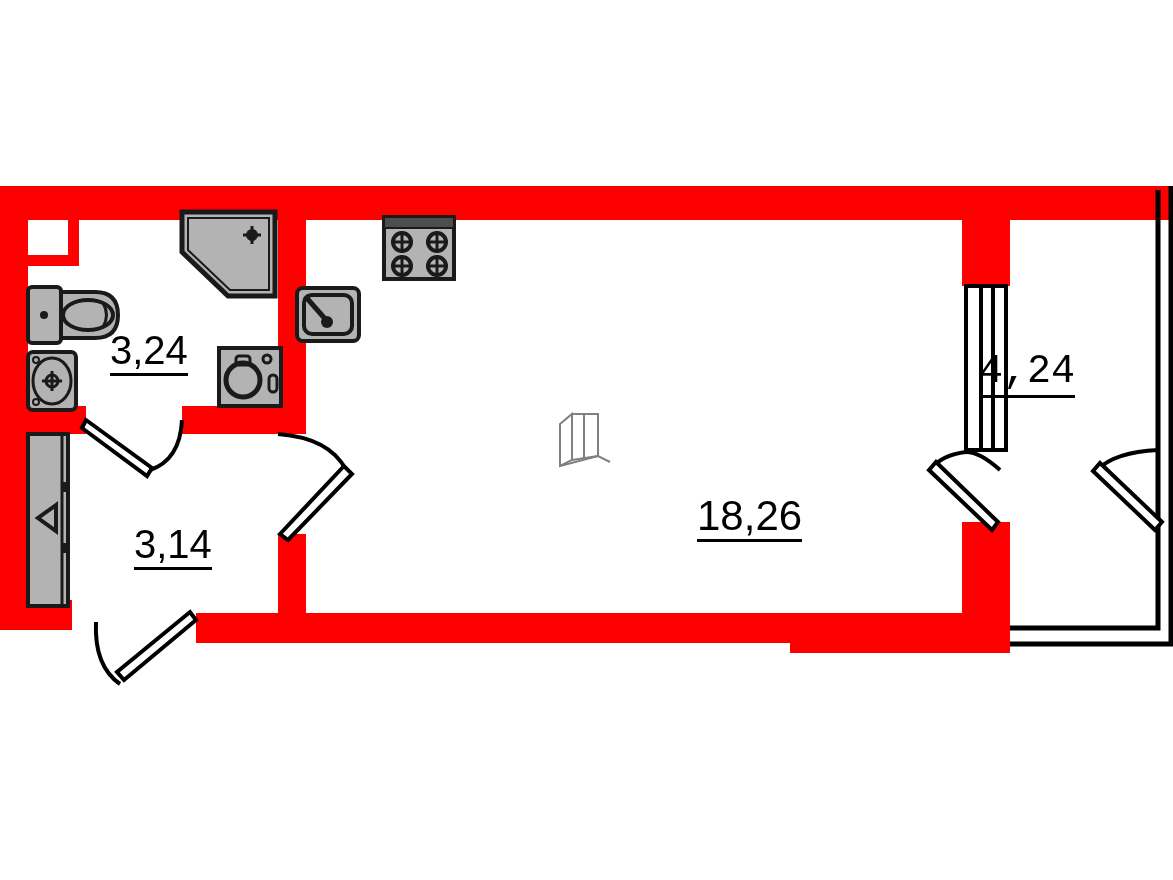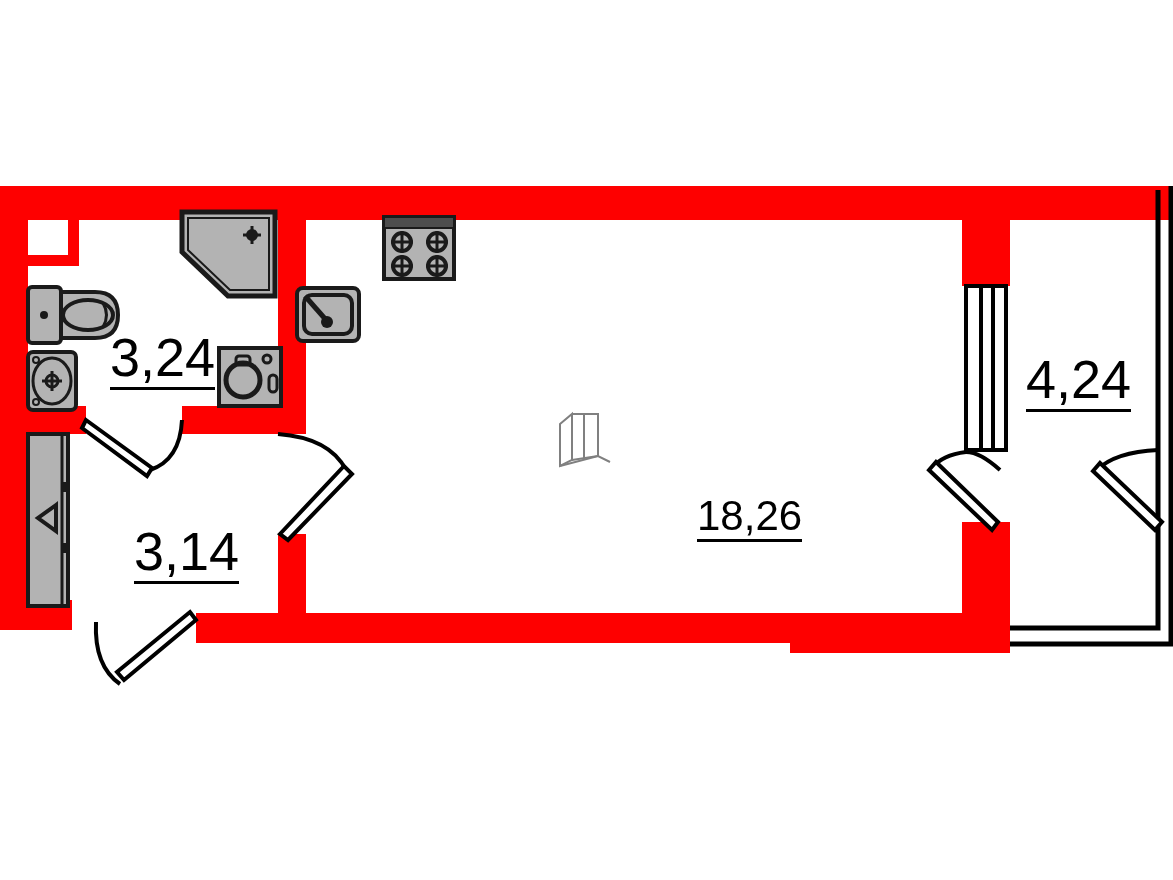--- a/index.html
+++ b/index.html
@@ -23,21 +23,21 @@
     top: 0;
   }
   .lbl {
     position: absolute;
     font-family: "Liberation Sans", sans-serif;
     color: #000000;
     white-space: nowrap;
     line-height: 1;
   }
   .area-lbl {
-    font-size: 54px;
+    font-size: 40px;
     border-bottom: 3px solid #000;
     padding-bottom: 3px;
   }
   .tbl {
     position: absolute;
     border: 3px solid #000;
     border-collapse: collapse;
     background: #fff;
   }
   .tbl td {
@@ -201,21 +201,21 @@
     </g>
 
   </svg>
 
   <div class="lbl area-lbl" style="left:110px; top:330px;">3,24</div>
 
   <div class="lbl area-lbl" style="left:134px; top:524px;">3,14</div>
 
   <div class="lbl main-area-lbl" style="left:697px; top:495px;">18,26</div>
 
-  <div class="lbl area-lbl" style="left:1026px; top:352px;">4,24</div>
+  <div class="lbl area-lbl" style="left:979px; top:352px;font-family:Liberation Mono, monospace;">4,24</div>
 
 
   <svg style="position:absolute; left:558px; top:410px;" width="56" height="58">
     <path d="M 2 14 L 14 4 L 14 50 L 2 56 Z" fill="none" stroke="#808080" stroke-width="2"></path>
     <path d="M 14 4 L 40 4 L 40 46 L 14 50" fill="none" stroke="#808080" stroke-width="2"></path>
     <line x1="26" y1="4" x2="26" y2="48" stroke="#808080" stroke-width="2"></line>
     <path d="M 2 56 L 40 46 L 52 52" fill="none" stroke="#808080" stroke-width="2"></path>
   </svg>
 
 </div>

